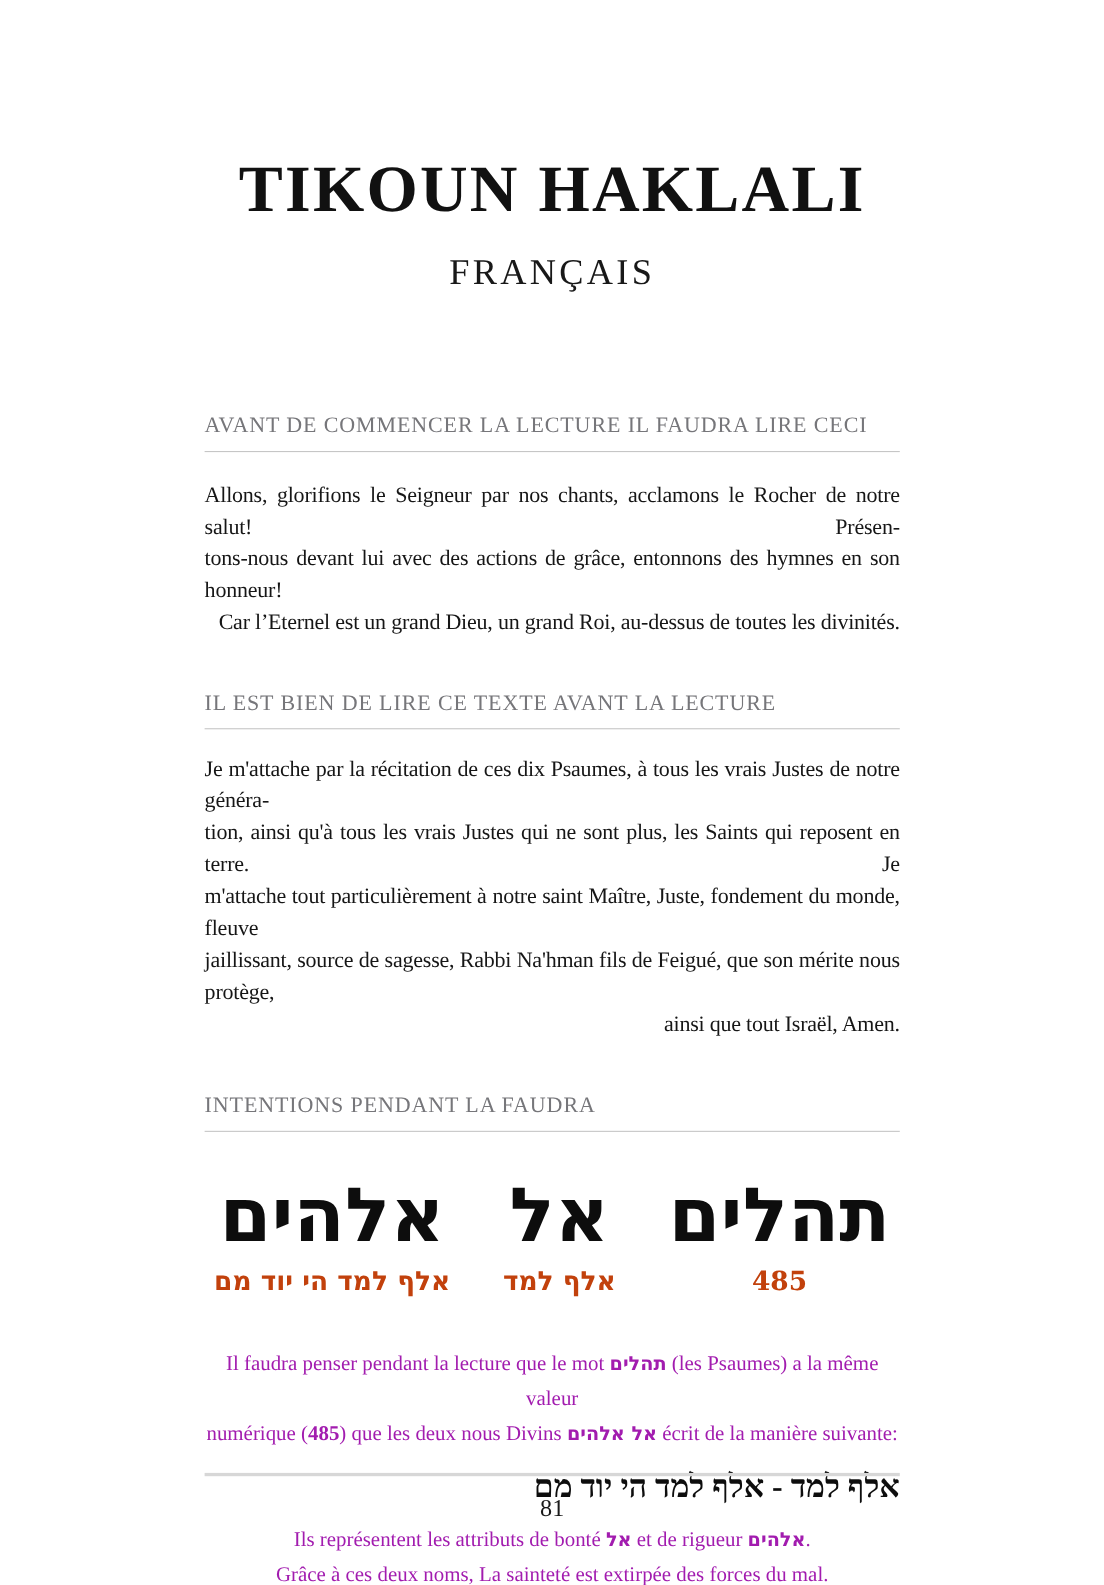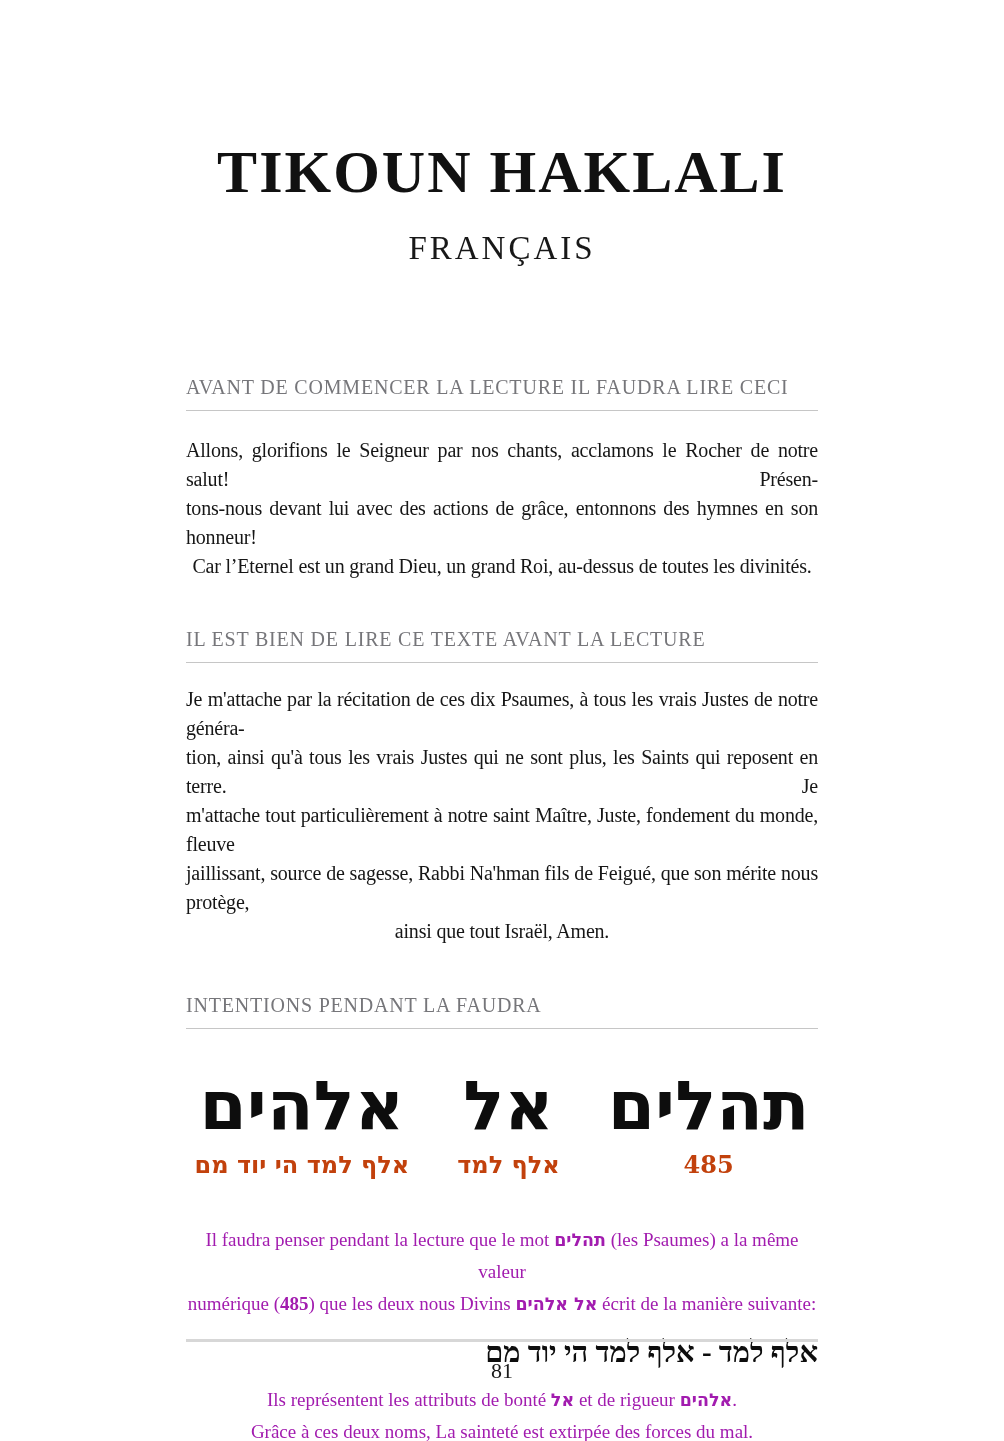--- a/index.html
+++ b/index.html
@@ -45,21 +45,21 @@
 
   .para { margin-top:25px; }
   .para2 { margin-top:22px; }
   .bline {
     font-size:20px;
     line-height:29px;
     letter-spacing:-0.2px;
     color:#161616;
   }
   .just { text-align:justify; text-align-last:justify; -moz-text-align-last:justify; }
-  .lastline { text-align:center; }
+  .lastline { text-align:right; }
 
   .gematria {
     margin-top:32px;
     display:flex;
     justify-content:center;
     align-items:flex-end;
     gap:48px;
   }
   .heb { font-family:"DejaVu Serif","DejaVu Sans",sans-serif; font-weight:700; }
   .gem-col { text-align:center; }

